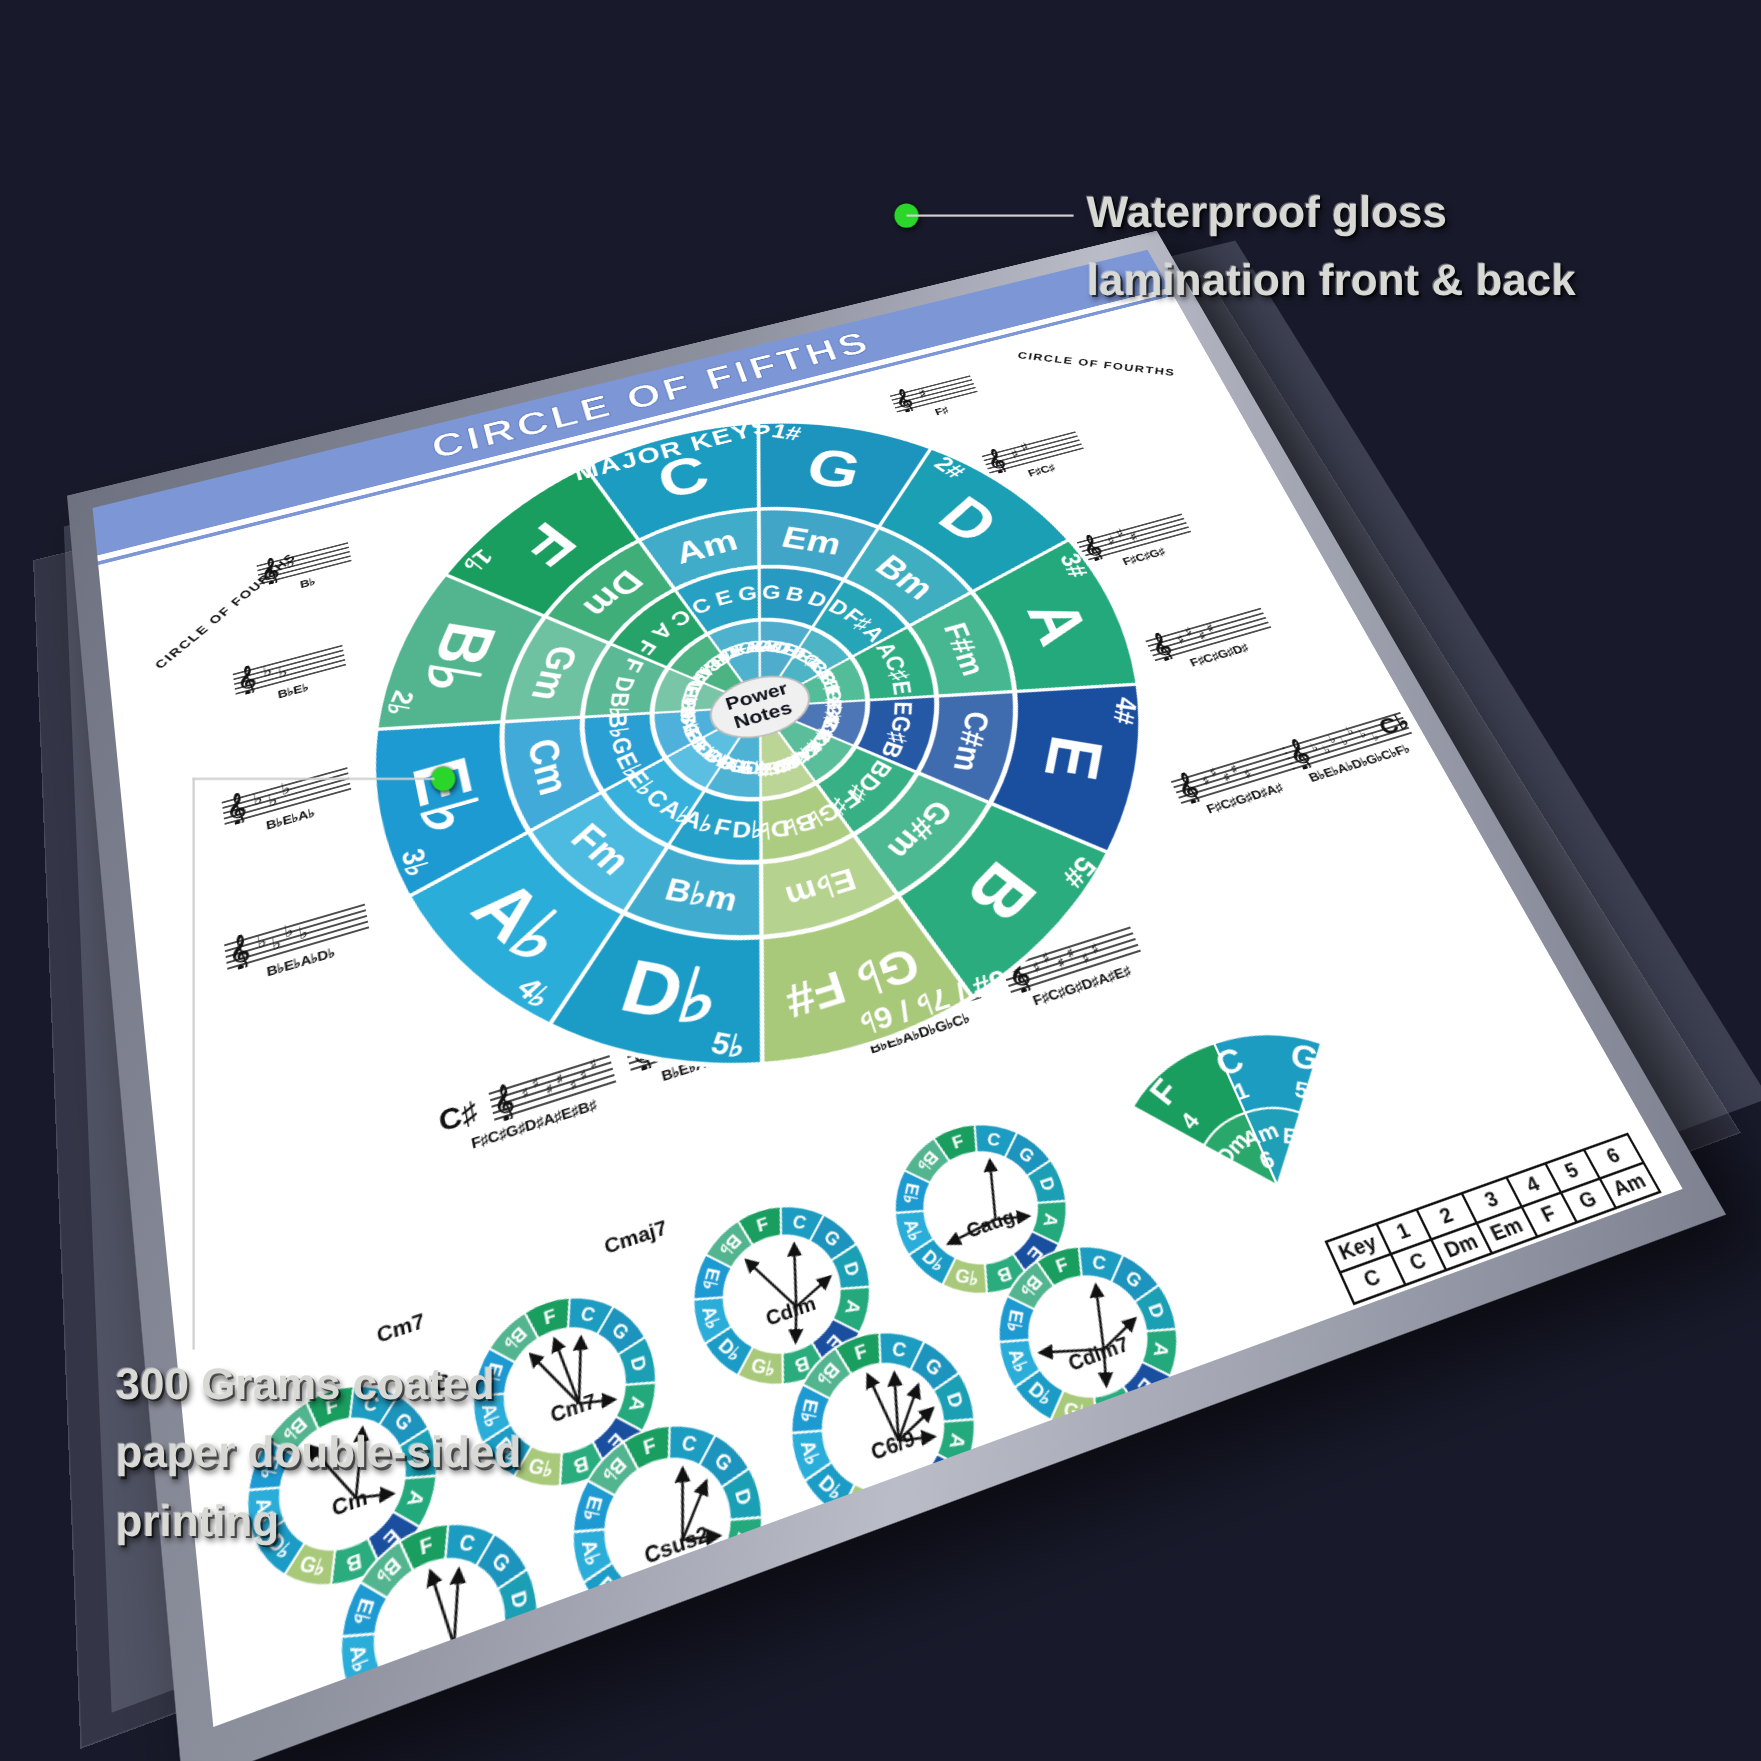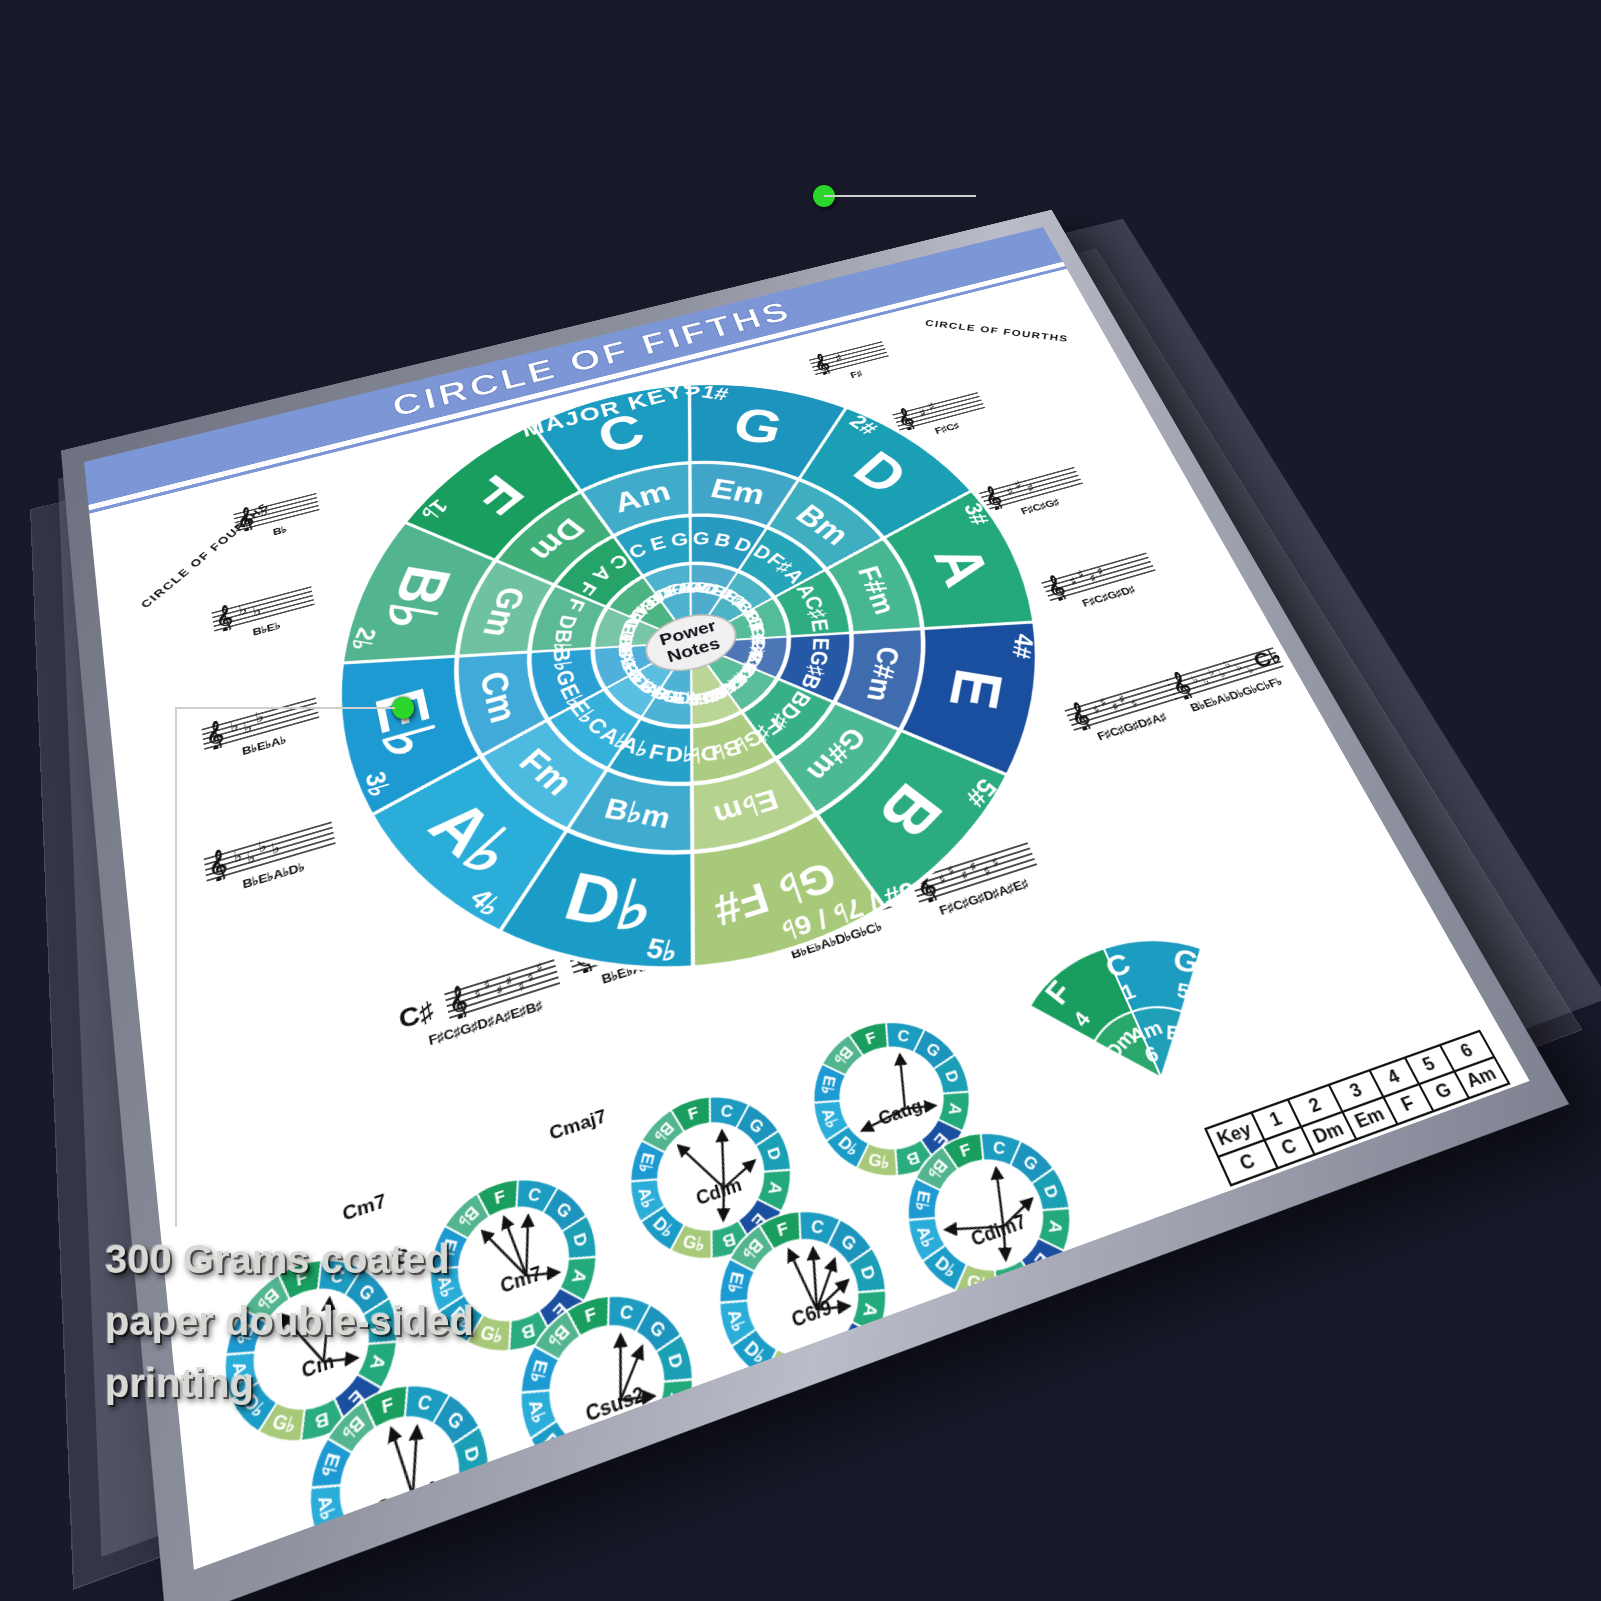--- a/index.html
+++ b/index.html
@@ -1057,20 +1057,22 @@
               </tr>
             </tbody>
         </table>
       </div>
 
     </div>
   </div>
 
   <div class="dot" style="left:813px; top:185px;"></div>
   <div class="leader h" style="left:824px; top:195px; width:152px;"></div>
+  <div class="callout-text" style="left:988px; top:162px; width:600px;">Waterproof gloss
+lamination front &amp; back</div>
 
   <div class="dot" style="left:392px; top:697px;"></div>
   <div class="leader h" style="left:175px; top:707px; width:220px;"></div>
   <div class="leader v" style="left:175px; top:707px; height:520px;"></div>
   <div class="callout-text" style="left:105px; top:1228px; width:560px;">300 Grams coated
 paper double-sided
 printing</div>
 
 </div>
 

